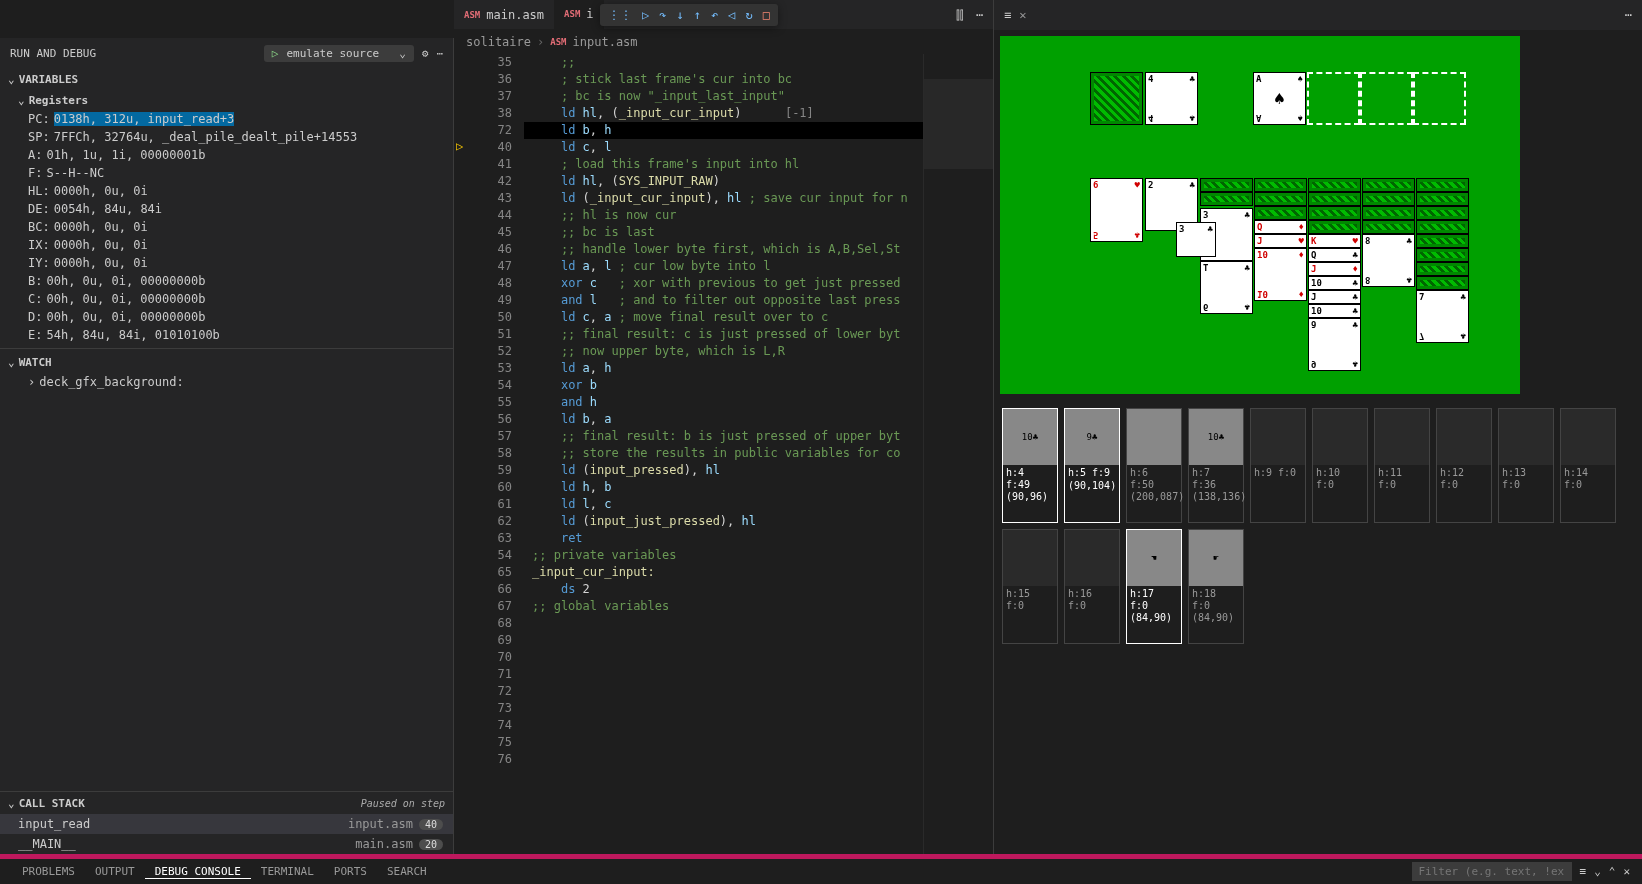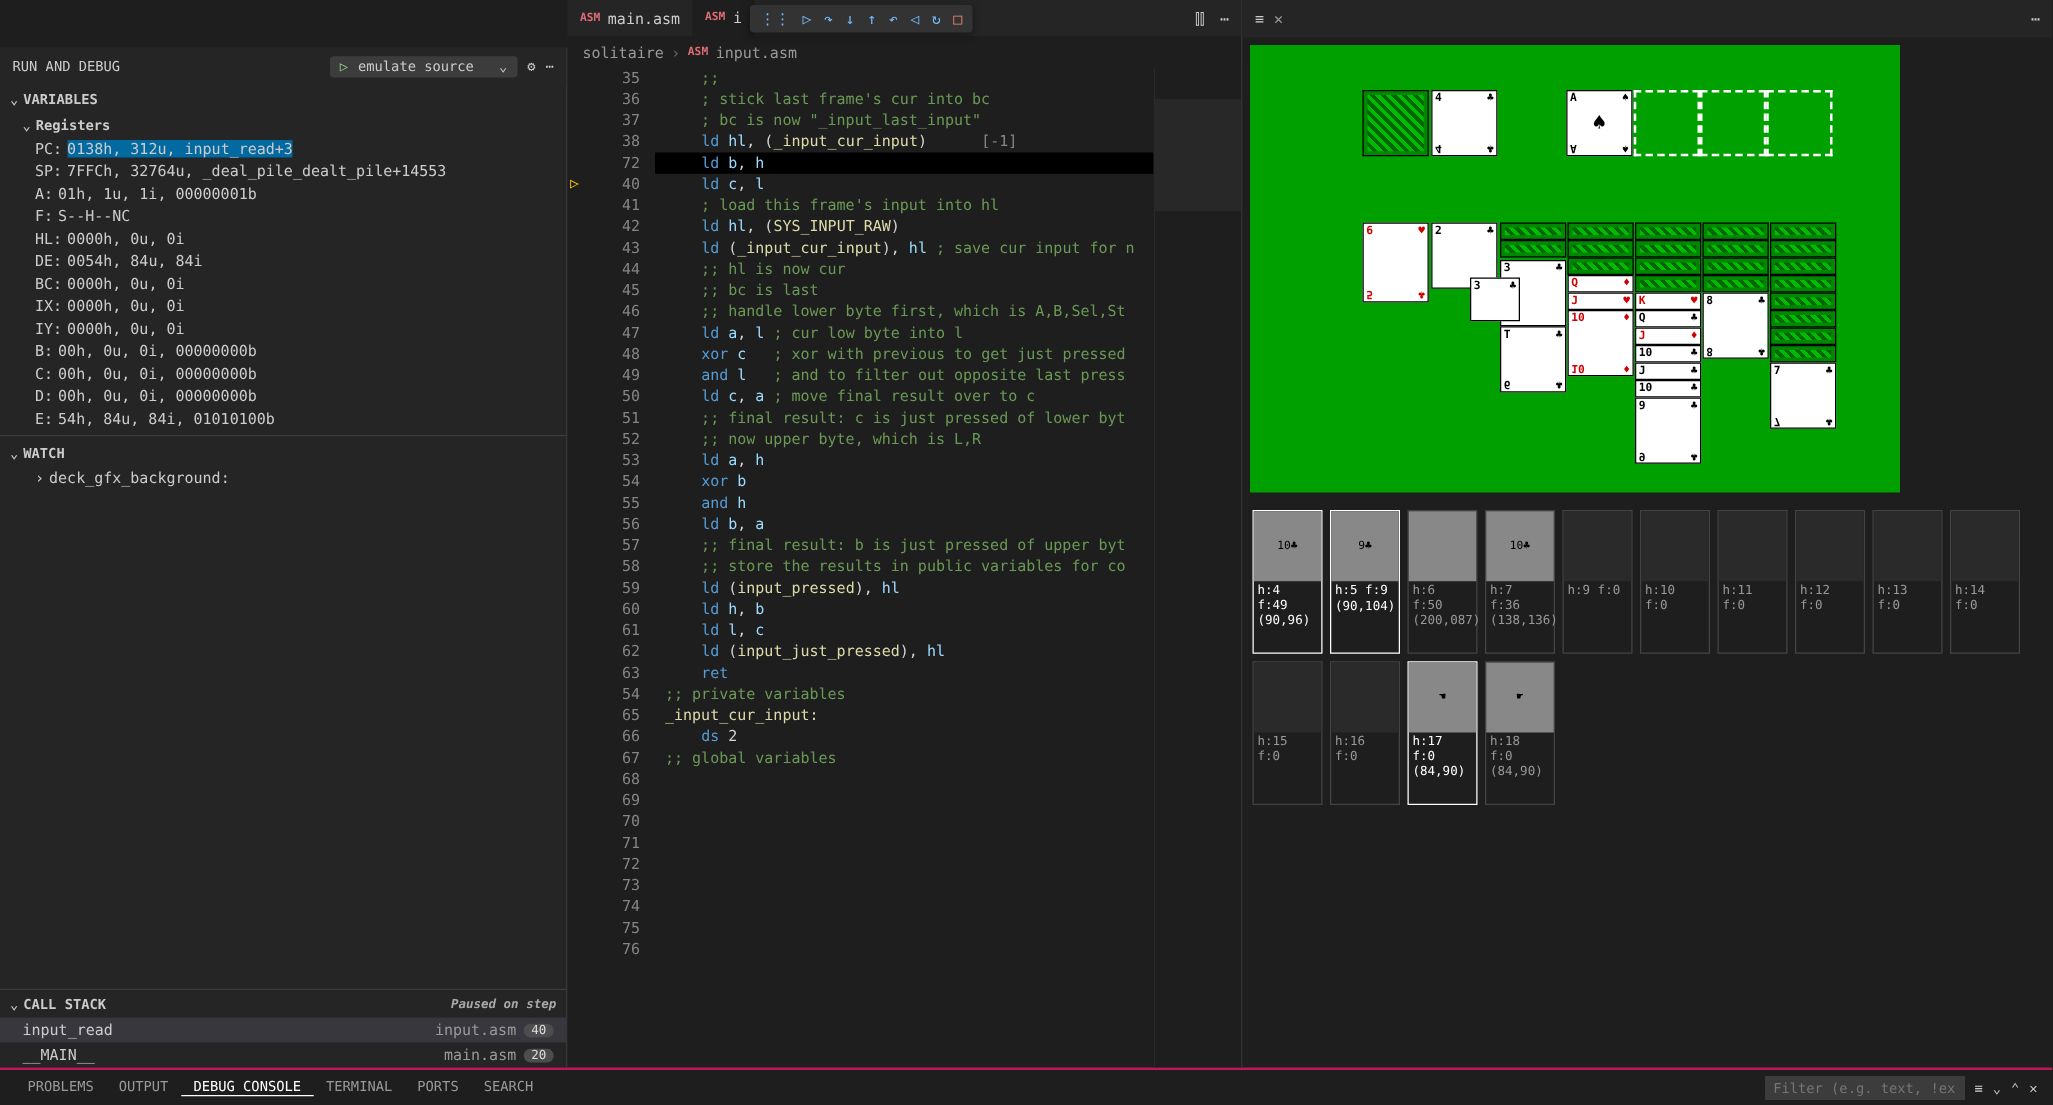--- a/index.html
+++ b/index.html
@@ -48,21 +48,21 @@
 .var-row .key { color: #cccccc; }
 .var-row .val { color: #cccccc; margin-left: 4px; }
 .var-row.highlight .val { background: #0369a1; }
 .subsection-header { padding-left: 18px; display:flex; align-items:center; height:20px; font-size:11px; font-weight:700; cursor:pointer;}
 .subsection-header .chevron { margin-right:4px; }
 .variables-section { flex: 0 0 auto; padding-bottom:4px;}
 .watch-section { flex: 1; border-top:1px solid #3c3c3c; padding-top:2px;}
 .callstack-section { border-top:1px solid #3c3c3c; }
 .callstack-header { display:flex; justify-content:space-between; align-items:center; height:22px; padding:0 8px; font-size:11px;}
 .callstack-header .left { font-weight:700; text-transform:uppercase; display:flex; align-items:center;}
-.callstack-header .right { color:#aaaaaa; font-style:italic; font-size:10px;font-weight:bold;}
+.callstack-header .right { color:#aaaaaa; font-style:italic; font-size:10px;}
 .stack-row { display:flex; justify-content:space-between; padding:3px 10px 3px 18px; font-size:12px;}
 .stack-row.active { background:#37373d; }
 .stack-row .file { color:#999999; display:flex; align-items:center; gap:6px;}
 .stack-row .badge { background:#4d4d4d; border-radius:8px; padding:0 6px; font-size:10px; color:#ddd;}
 
 
 .editor-tabs { height: 30px; display:flex; align-items:center; background:#252526; border-bottom:1px solid #1e1e1e;}
 .tab { height:30px; display:flex; align-items:center; gap:6px; padding:0 10px; font-size:12px; cursor:pointer; }
 .tab.active { background:#1e1e1e; border-bottom:1px solid #1e1e1e;}
 .tab .asm-label { color:#e06c75; font-size:9px; font-weight:700;}
@@ -105,21 +105,21 @@
 .card .top { display:flex; justify-content:space-between;}
 .card .bot { display:flex; justify-content:space-between; transform:scaleY(-1);}
 .sprite-grid { display:flex; flex-wrap:wrap; gap:6px; padding:8px; }
 .sprite-cell { width:56px; height:115px; border:1px solid #444; display:flex; flex-direction:column; font-size:10px; color:#999;}
 .sprite-cell.active { border:1px solid #fff; color:#fff;}
 .sprite-preview { height:56px; background:#888; display:flex; align-items:center; justify-content:center; font-size:9px; color:#000;}
 .sprite-cell .meta { padding:2px 3px; display:flex; flex-direction:column; gap:1px; font-size:10px;}
 .sprite-cell.empty .sprite-preview { background:#2a2a2a;}
 
 
-.bottom-panel { height:30px; background:#1e1e1e; border-top:2px solid #be185d; display:flex; align-items:center; padding:0 12px; font-size:11px;}
+.bottom-panel { height:30px; background:#1e1e1e; border-top:5px solid #be185d; display:flex; align-items:center; padding:0 12px; font-size:11px;}
 .bottom-tab { padding:0 10px; color:#999; cursor:pointer; text-transform:uppercase;}
 .bottom-tab.active { color:#fff; border-bottom:1px solid #fff;}
 .filter-box { margin-left:auto; display:flex; align-items:center; gap:8px;}
 .filter-box input { background:#3c3c3c; border:1px solid #3c3c3c; color:#ccc; padding:2px 6px; font-size:11px; width:160px; font-family:inherit;}
 .filter-icons { display:flex; gap:8px; color:#ccc;}
 </style>
 </head>
 <body>
 
 <div class="main-area">

